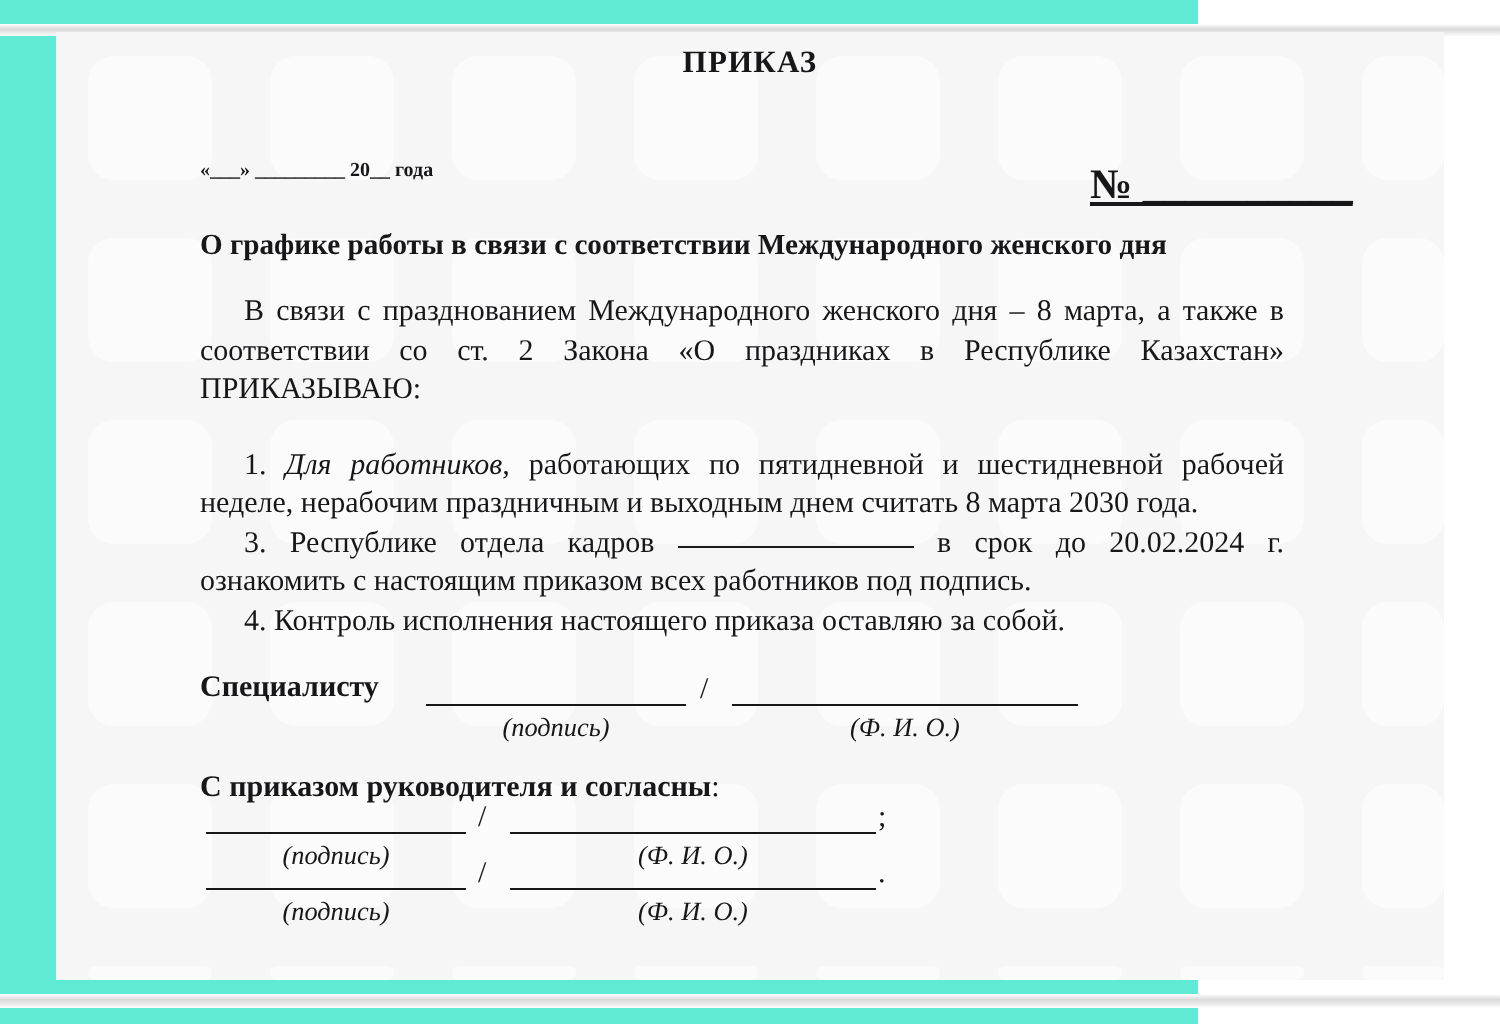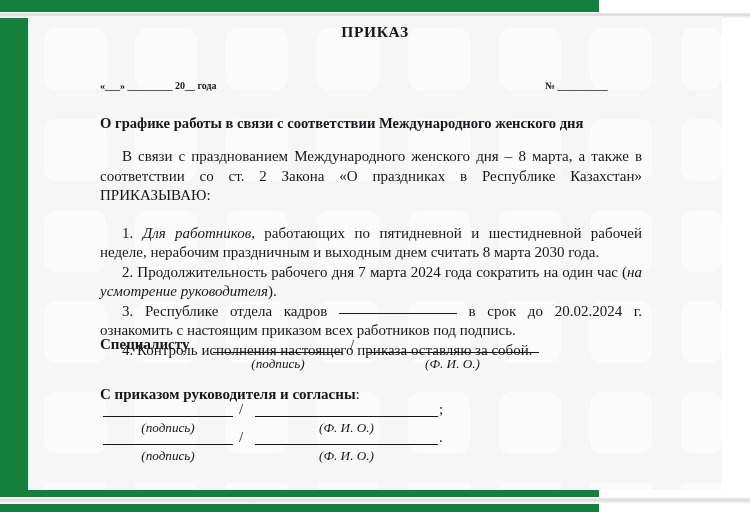--- a/index.html
+++ b/index.html
@@ -12,21 +12,21 @@
     height: 512px;
     overflow: hidden;
     font-family: "Liberation Serif", "DejaVu Serif", serif;
   }
 
   
   #screen {
     position: relative;
     width: 599px;
     height: 512px;
-    background: #15803d;
+    background: #5eead4;
   }
 
   
   .top-shadow {
     position: absolute;
     left: 0;
     top: 12px;
     width: 750px;
     height: 6px;
     background: linear-gradient(to bottom, #ffffff 0%, #d9d9d9 45%, #efefef 80%, #fafafa 100%);
@@ -112,22 +112,23 @@
     top: 0;
     font-weight: bold;
     font-size: 10px;
     white-space: pre;
   }
   .meta-num {
     position: absolute;
     left: 445px;
     top: 0;
     font-weight: bold;
-    font-size: 10px;
+    font-size: 21px;
     white-space: pre;
+    text-decoration: underline;
   }
 
   .subject {
     position: absolute;
     left: 72px;
     top: 99px;
     width: 600px;
     font-weight: bold;
     font-size: 14.6px;
   }
@@ -266,23 +267,20 @@
     <div class="body-block">
 
       <p class="para-indent">
         <span>В связи с празднованием Международного женского дня – 8 марта, а также в соответствии со ст. 2 Закона «О праздниках в Республике Казахстан» ПРИКАЗЫВАЮ:</span>
       </p>
 
       <p class="para-indent gap-before">
         <span>1.</span><span> </span><span class="it">Для работников,</span><span> работающих по пятидневной и шестидневной рабочей неделе, нерабочим праздничным и выходным днем считать 8 марта 2030 года.</span>
       </p>
 
-      <p class="para-indent">
-        <span>2.</span><span> </span><span>Продолжительность рабочего дня 7 марта 2024 года сократить на один час (</span><span class="it">на усмотрение руководителя</span><span>).</span>
-      </p>
 
       <p class="para-indent">
         <span>3.</span><span> </span><span>Республике отдела кадров </span><span class="blank-line" style="width:118px"></span><span> в срок до 20.02.2024 г. ознакомить с настоящим приказом всех работников под подпись.</span>
       </p>
 
       <p class="para-indent">
         <span>4.</span><span> </span><span>Контроль исполнения настоящего приказа оставляю за собой.</span>
       </p>
     </div>
 

